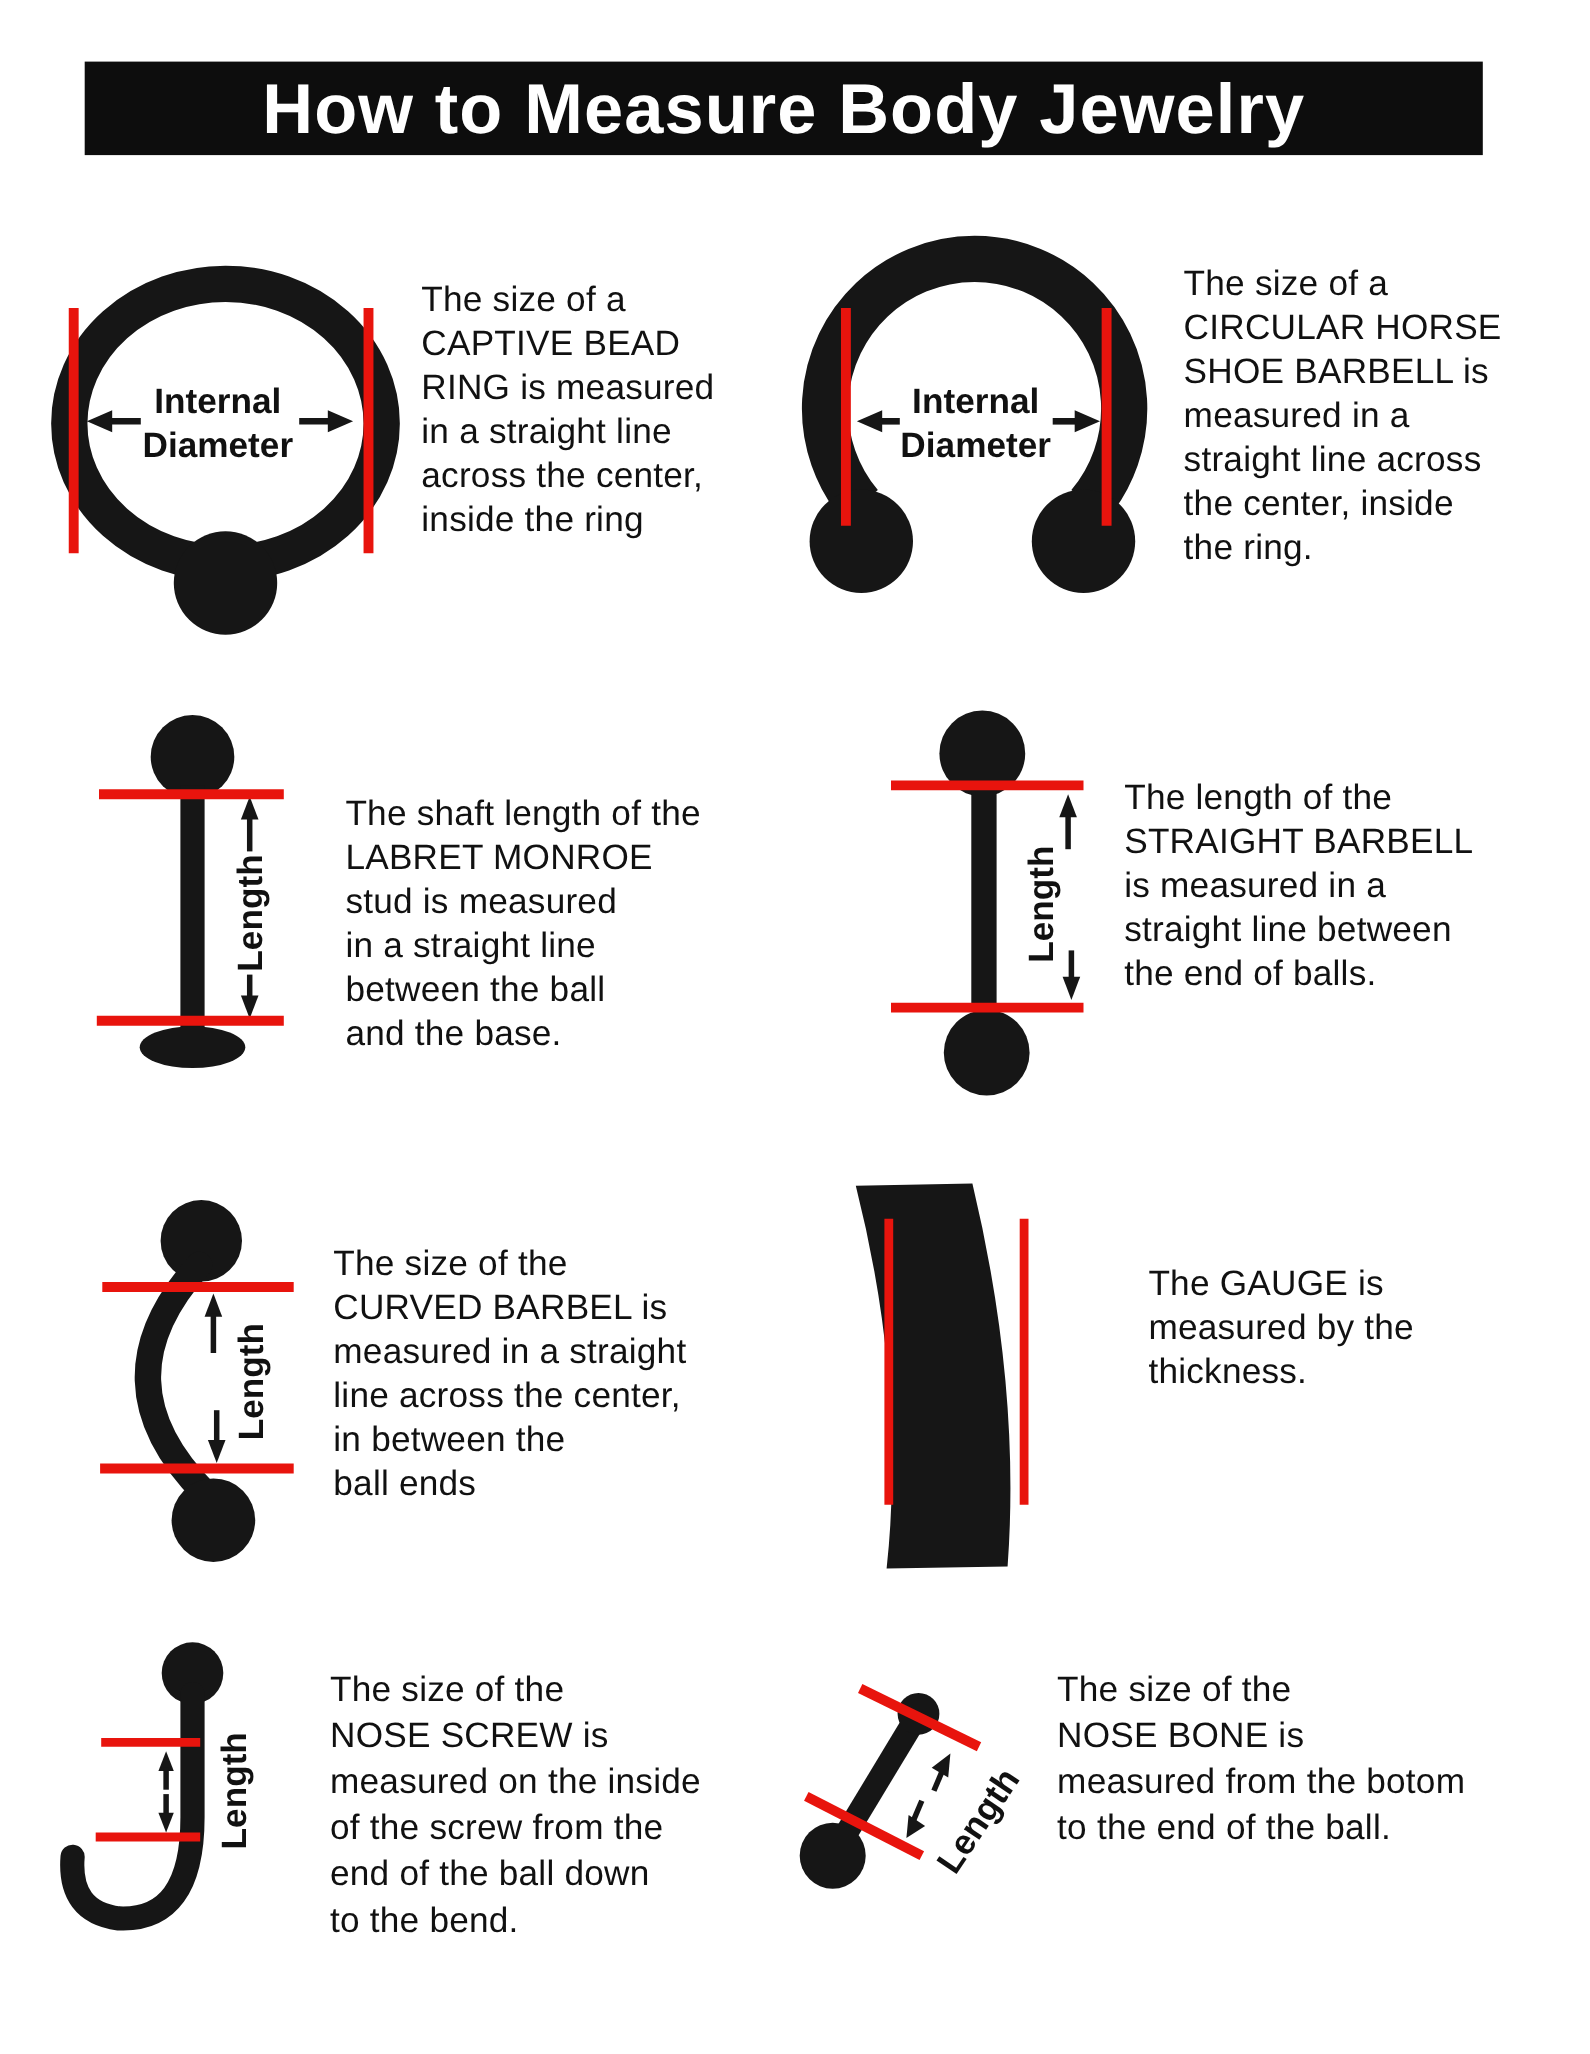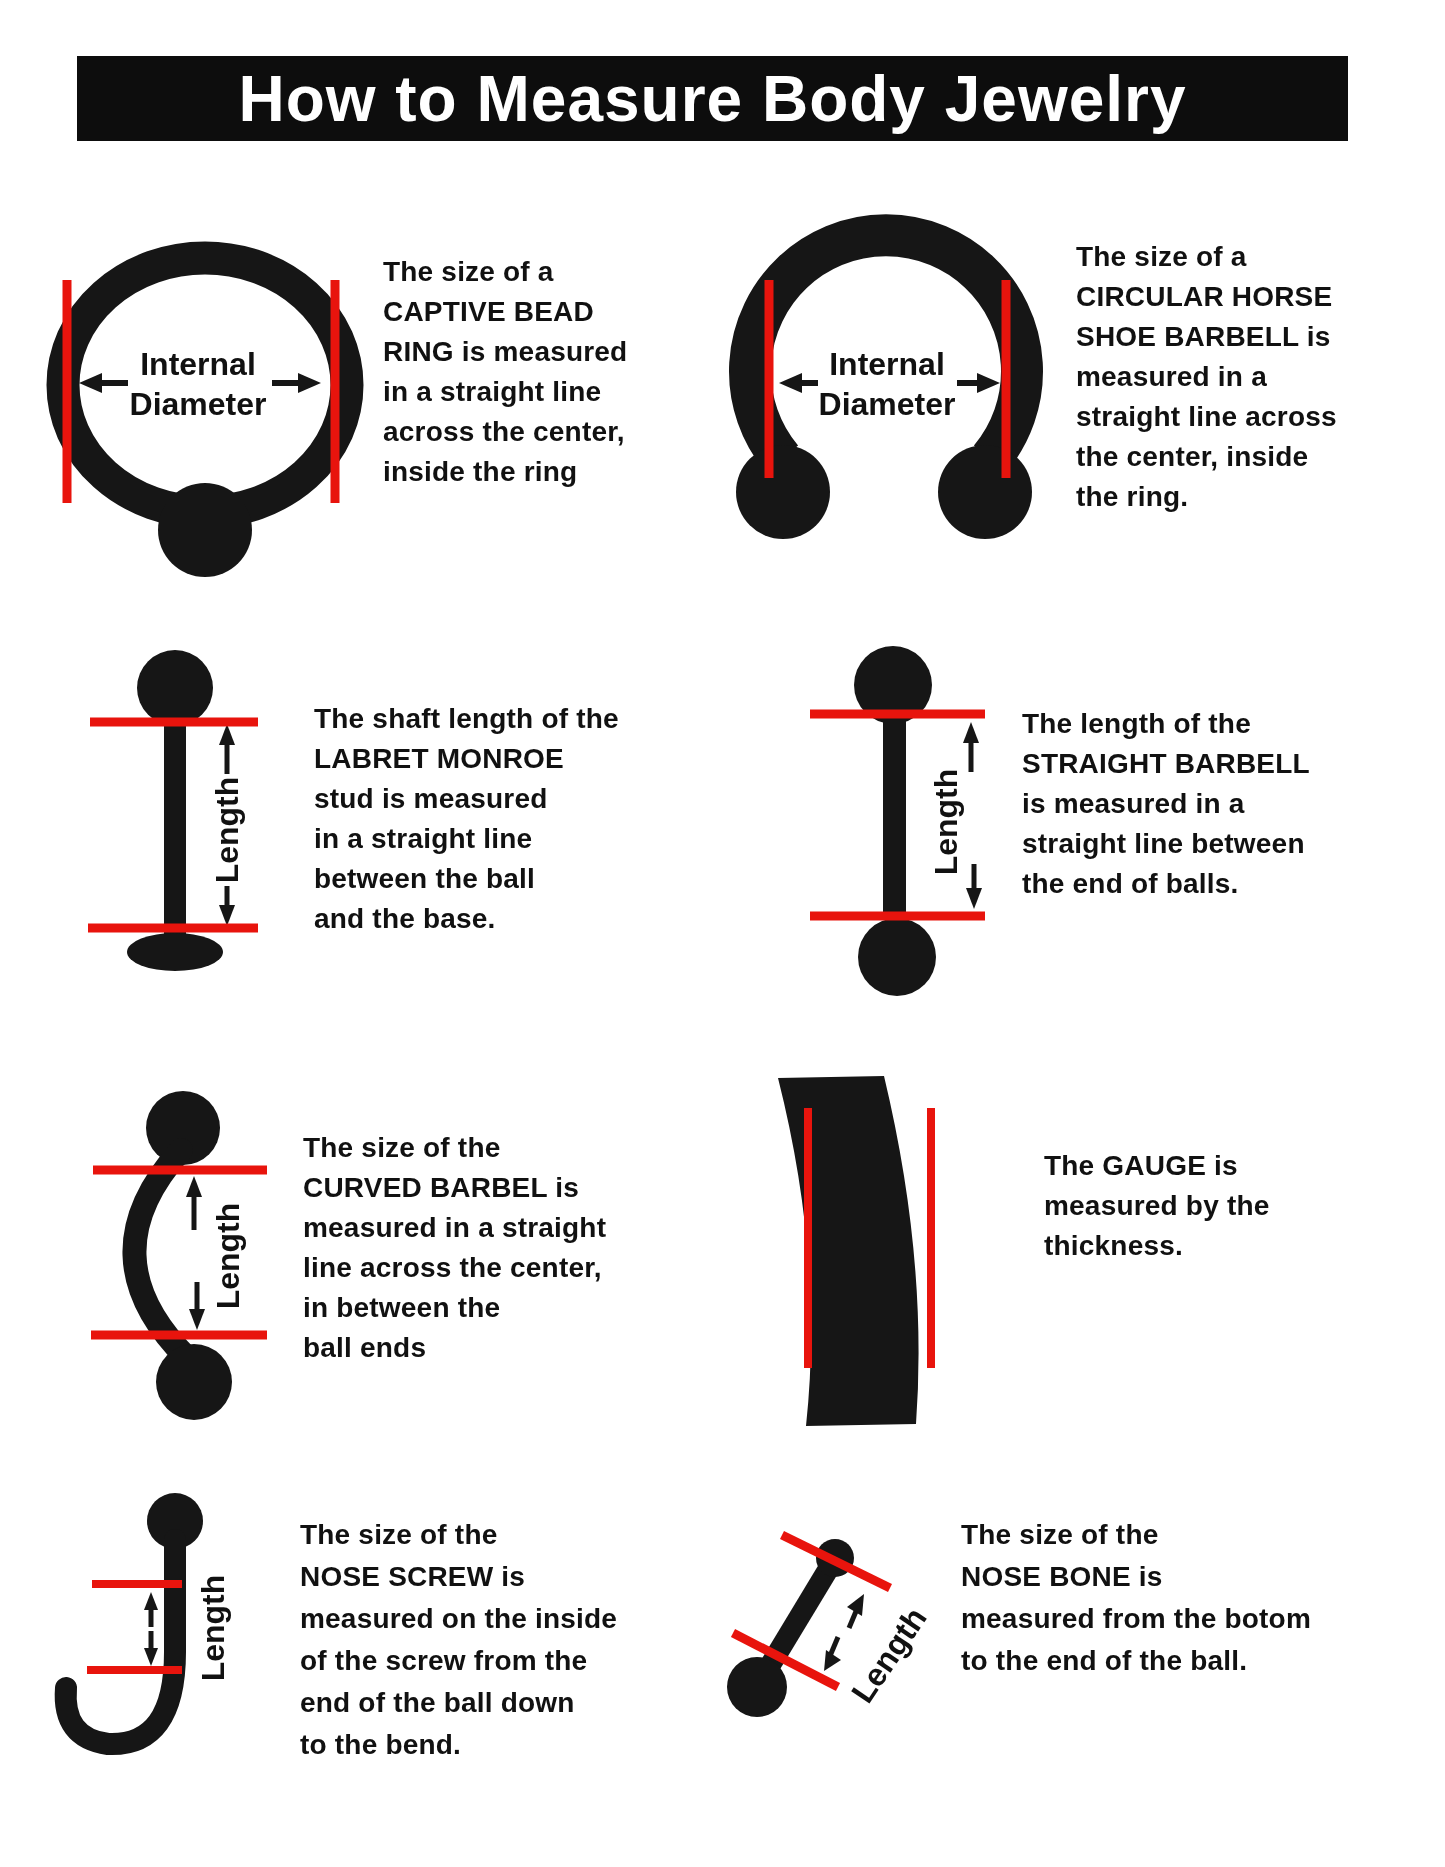--- a/index.html
+++ b/index.html
@@ -18,21 +18,21 @@
     background:var(--title-bar);display:flex;align-items:center;justify-content:center;
   }
   .title-bar .title{
     color:var(--title-text);font-size:64px;font-weight:bold;letter-spacing:1px;white-space:nowrap;
   }
   .diagram-layer{position:absolute;left:0;top:0;width:1445px;height:1867px;}
   .black-fill{fill:var(--jewelry);}
   .black-stroke{stroke:var(--jewelry);fill:none;}
   .red-line{stroke:var(--measure-line);fill:none;}
   .desc{
-    position:absolute;color:var(--text);font-size:28px;font-weight:bold;
+    position:absolute;color:var(--text);font-size:32px;font-weight:normal;
     line-height:40px;white-space:pre-line;letter-spacing:0.2px;
   }
   .desc.tight{line-height:42px;}
   .measure-label{
     position:absolute;color:var(--text);font-size:32px;font-weight:bold;
     line-height:40px;text-align:center;
   }
   .rot{transform:translate(-50%,-50%) rotate(-90deg);white-space:nowrap;}
   .rot-diag{transform:translate(-50%,-50%) rotate(-56deg);white-space:nowrap;}
 </style>
@@ -150,21 +150,21 @@
 in a straight line
 across the center,
 inside the ring</div>
   <div class="desc" style="left:1076px;top:237px;">The size of a
 CIRCULAR HORSE
 SHOE BARBELL is
 measured in a
 straight line across
 the center, inside
 the ring.</div>
-  <div class="desc" style="left:314px;top:699px;">The shaft length of the
+  <div class="desc" style="left:314px;top:719px;">The shaft length of the
 LABRET MONROE
 stud is measured
 in a straight line
 between the ball
 and the base.</div>
   <div class="desc" style="left:1022px;top:704px;">The length of the
 STRAIGHT BARBELL
 is measured in a
 straight line between
 the end of balls.</div>

